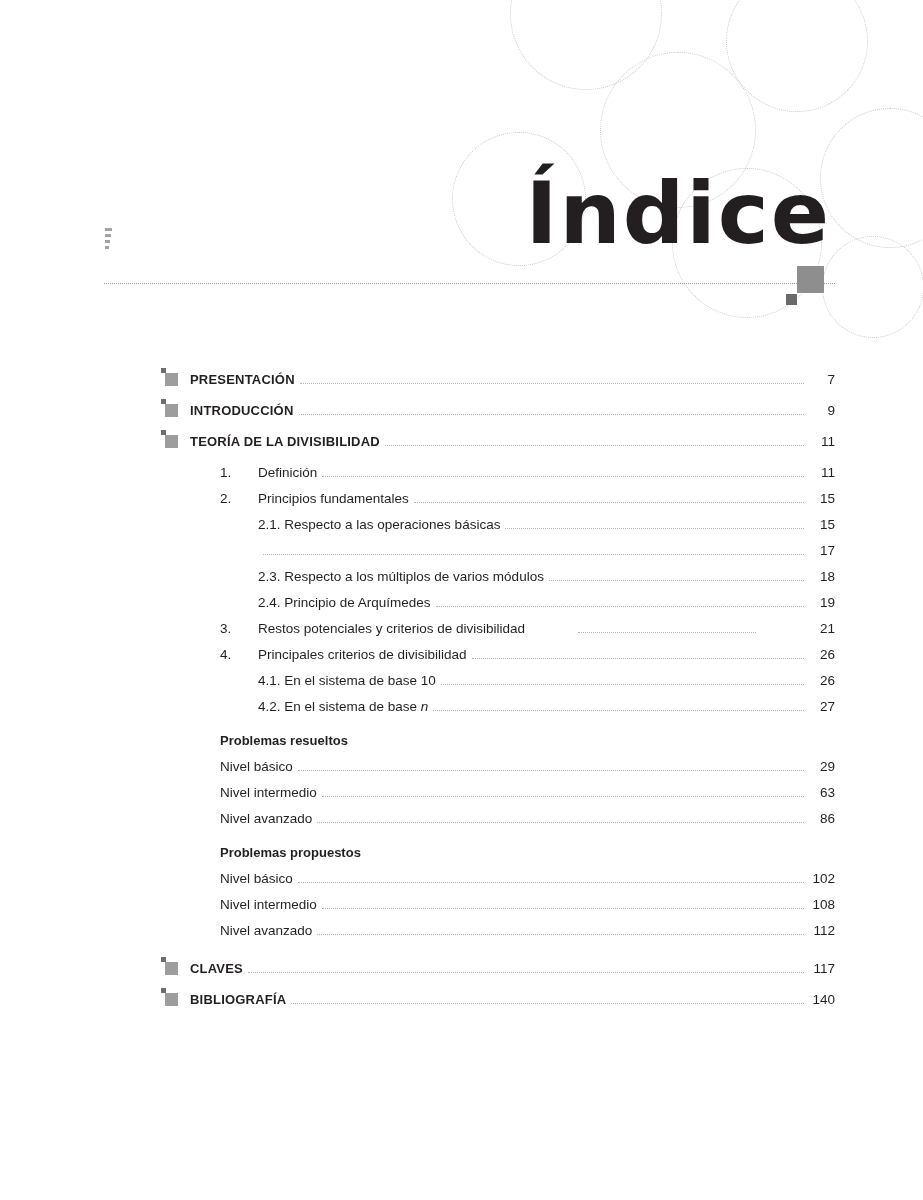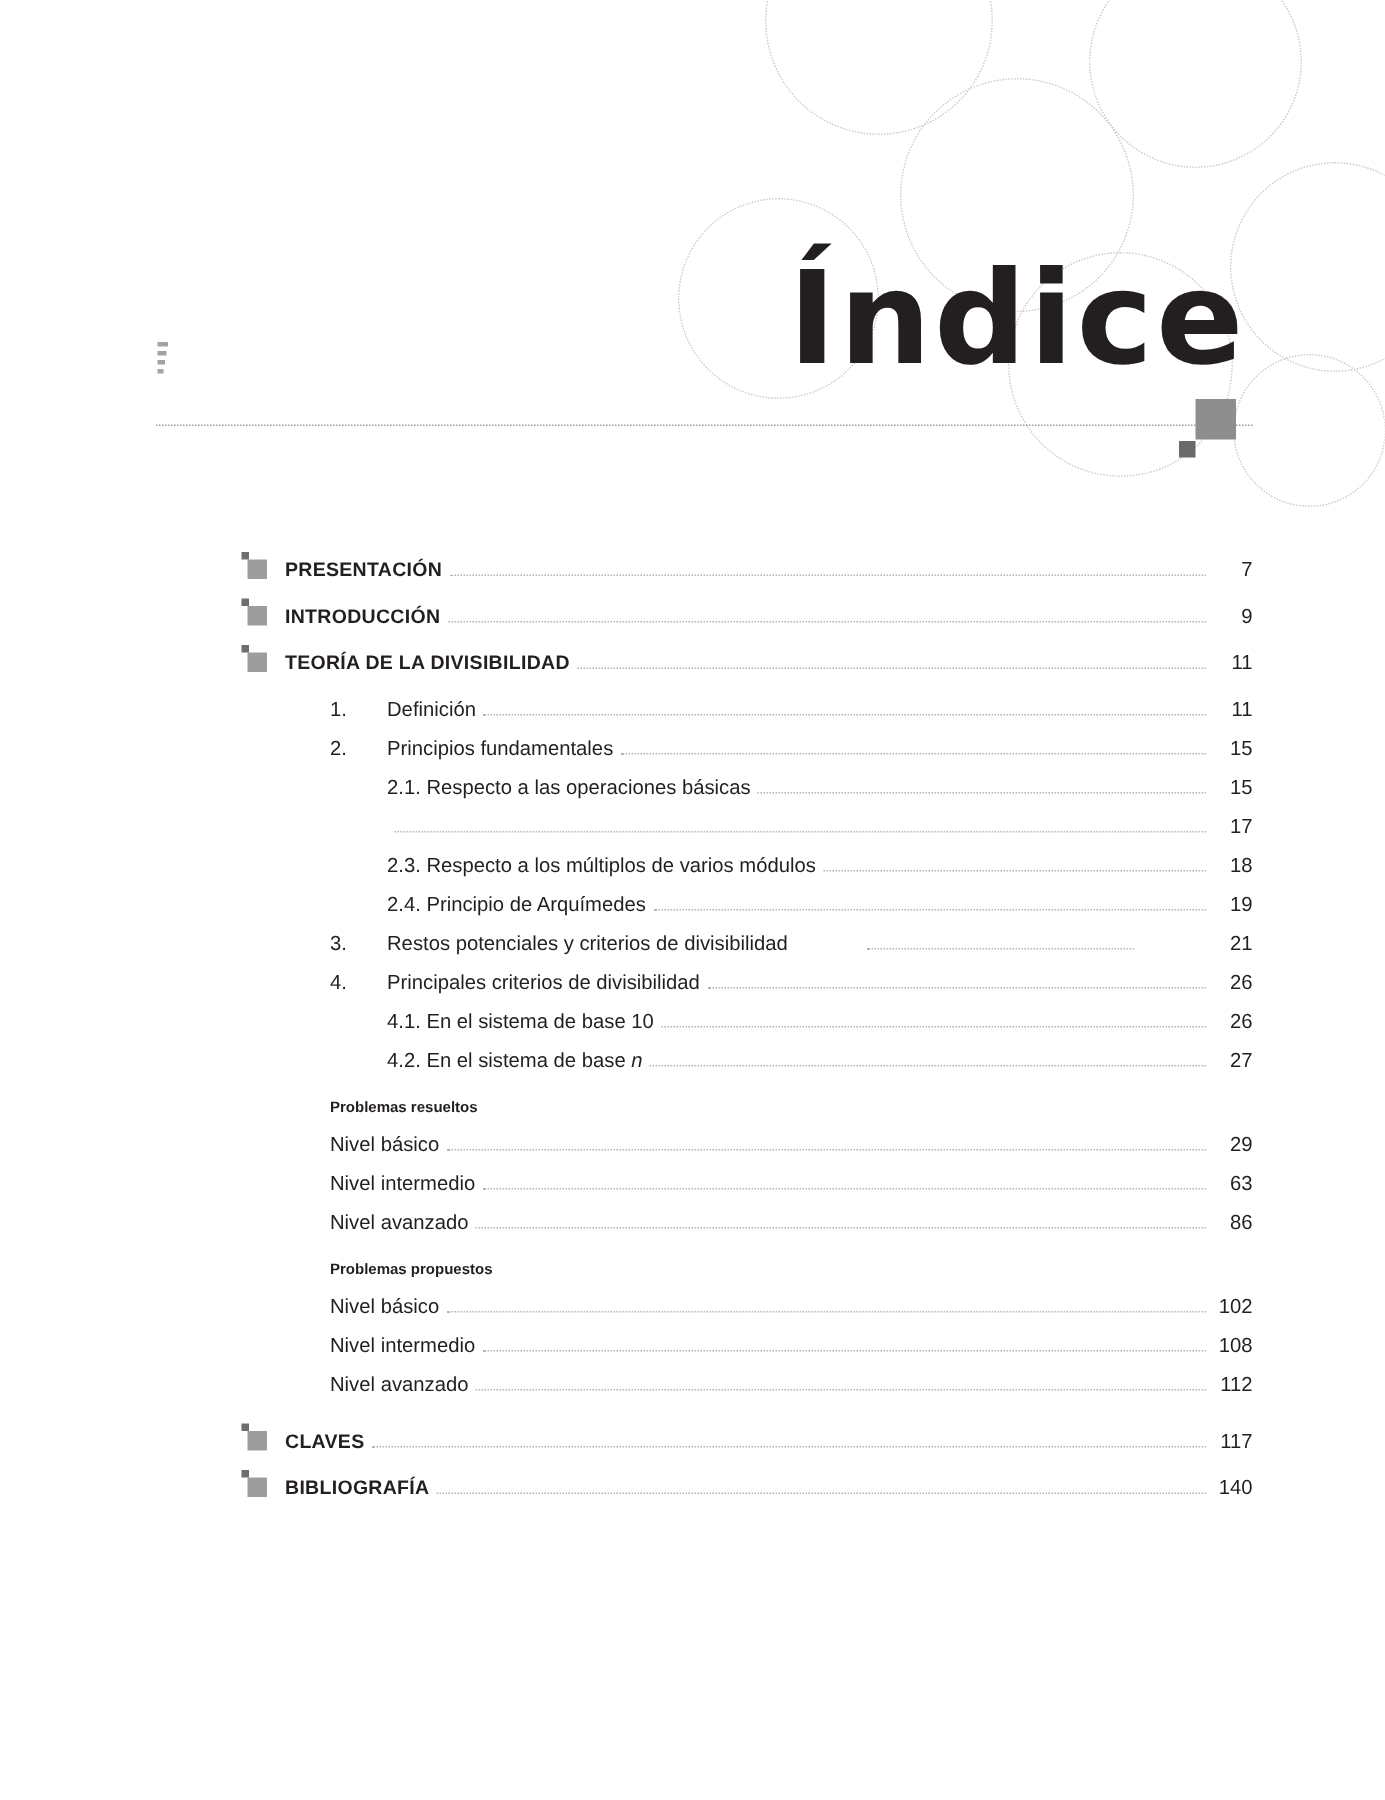--- a/index.html
+++ b/index.html
@@ -169,21 +169,21 @@
 
   
   .lvl2 {
     margin-bottom: 10px;
     padding-left: 68px;
   }
 
   
   .group-head {
     font-weight: bold;
-    font-size: 10px;
+    font-size: 13px;
     padding-left: 30px;
     margin-top: 18px;
     margin-bottom: 11px;
   }
   .plain {
     padding-left: 30px;
     margin-bottom: 10px;
   }
 
   .gap-before { margin-top: 22px; }

